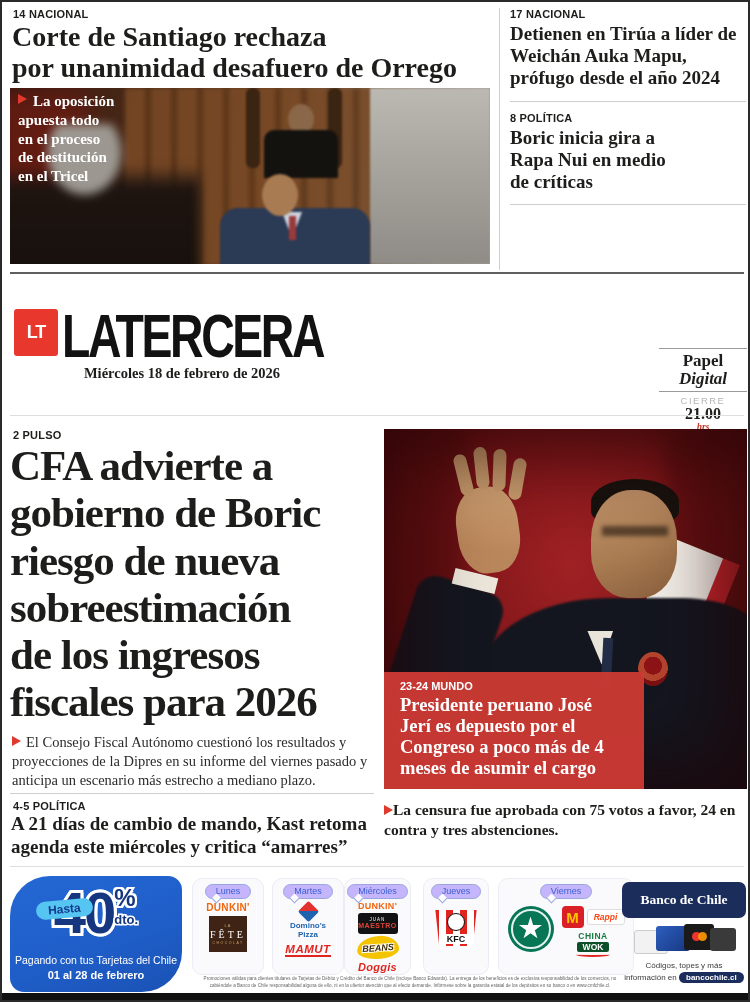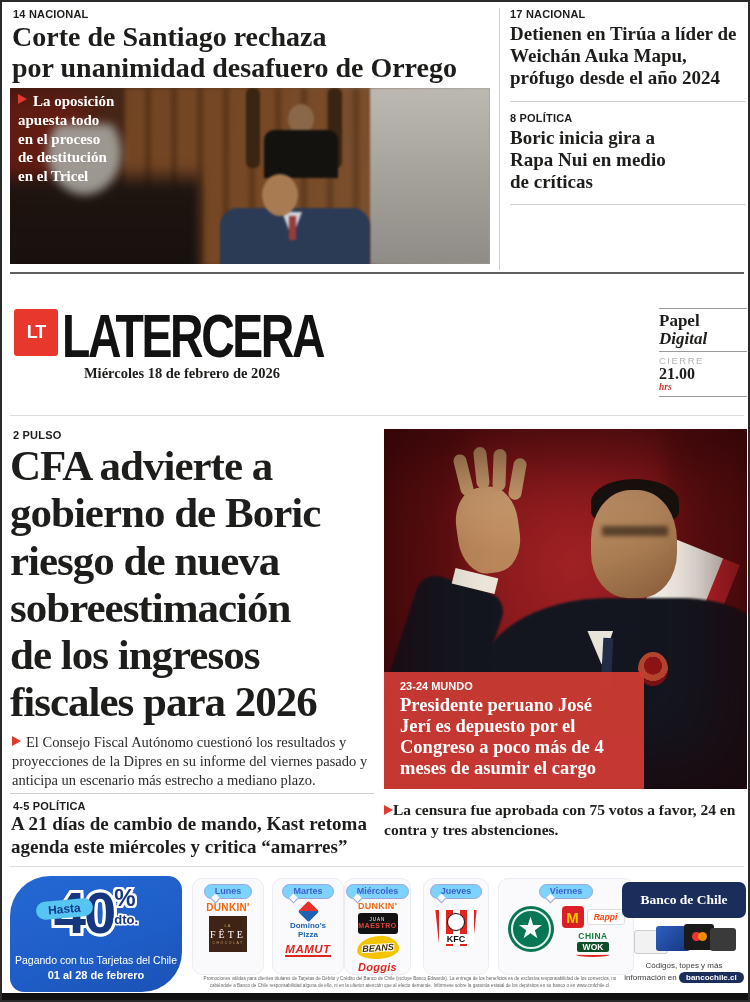--- a/index.html
+++ b/index.html
@@ -36,21 +36,21 @@
   .photo1 .chair{position:absolute;top:0;width:14px;height:80px;background:#3a2412;border-radius:6px;filter:blur(1px);}
   .photo1 .cap{position:absolute;left:0;top:0;padding:4px 8px;color:#fff;
       font-family:"Liberation Serif",serif;font-weight:700;font-size:15px;line-height:1.25;}
   .photo1 .cap .tri{margin-right:6px;vertical-align:2px;}
 
   
   .lt-box{background:#e8372c;color:#fff;border-radius:3px;display:flex;align-items:center;justify-content:center;
           font-weight:700;font-size:18px;letter-spacing:-1px;}
   .wordmark{font-weight:700;font-size:58px;letter-spacing:-3px;color:#121212;
             transform:scale(.8,1.04);transform-origin:left top;line-height:1;}
-  .edition{width:88px;text-align:left;font-family:"Liberation Serif",serif;}
+  .edition{width:88px;text-align:center;font-family:"Liberation Serif",serif;margin-top:40px;}
   .edition .bar{height:1px;background:#9a9a9a;margin:3px 0;}
   .edition .p1{font-weight:700;font-size:17px;line-height:1.05;}
   .edition .p2{font-weight:700;font-style:italic;font-size:17px;line-height:1.05;}
   .edition .cierre{font-family:"Liberation Sans",sans-serif;color:#b5b5b5;font-size:9.5px;letter-spacing:1.5px;margin-top:2px;}
   .edition .time{font-weight:700;font-size:16px;line-height:1.05;}
   .edition .hrs{color:#c0392b;font-weight:700;font-style:italic;font-size:9.5px;line-height:1.1;}
 
   
   .photo2{overflow:hidden;background:radial-gradient(ellipse at 52% 38%,#a02124 0%,#7c1518 48%,#4d0a0c 88%);}
   .photo2 .drape{position:absolute;top:0;width:60px;height:70%;background:#5a0e10;filter:blur(10px);opacity:.8;}
@@ -93,22 +93,22 @@
   .promo .pct{display:inline-block;vertical-align:top;text-align:left;margin-top:2px;}
   .promo .pcs{font-weight:800;font-size:24px;color:#16367f;paint-order:stroke fill;-webkit-text-stroke:4px #fff;
          text-shadow:-2px -2px 0 #fff,2px -2px 0 #fff,-2px 2px 0 #fff,2px 2px 0 #fff;line-height:1;}
   .promo .dto{font-weight:800;font-size:13px;color:#16367f;paint-order:stroke fill;-webkit-text-stroke:3px #fff;
          text-shadow:-1px -1px 0 #fff,1px -1px 0 #fff,-1px 1px 0 #fff,1px 1px 0 #fff;line-height:1;}
   .promo .l1{position:absolute;left:0;bottom:26px;width:100%;text-align:center;font-size:10.5px;}
   .promo .l2{position:absolute;left:0;bottom:11px;width:100%;text-align:center;font-size:11px;font-weight:800;}
 
   .daycard{position:absolute;top:876px;height:97px;background:#fafafd;border:1px solid #ececf4;border-radius:10px;
            display:flex;flex-direction:column;align-items:center;box-sizing:border-box;padding-top:5px;gap:3px;}
-  .bubble{position:relative;border:1.5px solid #9aa6dd;border-radius:10px;color:#3a5fd0;font-weight:700;font-size:9px;
-          padding:1px 10px 2px;background:#7dd3fc;}
+  .bubble{position:relative;border:1.5px solid #9aa6dd;border-radius:10px;color:#3a5fd0;font-weight:400;font-size:9px;
+          padding:1px 10px 2px;background:#c4b5fd;}
   .bubble::after{content:"";position:absolute;left:7px;bottom:-4px;width:6px;height:6px;background:#fff;
           border-left:1.5px solid #9aa6dd;border-bottom:1.5px solid #9aa6dd;transform:rotate(-45deg);}
   .dunkin{color:#f2670e;font-weight:900;font-size:10px;letter-spacing:.3px;}
   .fete{width:38px;height:36px;background:#3f2416;display:flex;flex-direction:column;align-items:center;justify-content:center;color:#fff;}
   .fete .la{font-size:4px;letter-spacing:1px;color:#c9a36a;}
   .fete .nm{font-family:"Liberation Serif",serif;font-size:10px;letter-spacing:3px;margin:1px 0;}
   .fete .ch{font-size:3.5px;letter-spacing:1.5px;color:#c9a36a;}
   .dmnd{width:15px;height:15px;transform:rotate(45deg);border-radius:2px;
         background:linear-gradient(135deg,#e3312d 50%,#1f63b0 50%);margin-top:2px;}
   .dominos-t{color:#1f63b0;font-weight:800;font-size:8px;line-height:1.1;text-align:center;}

